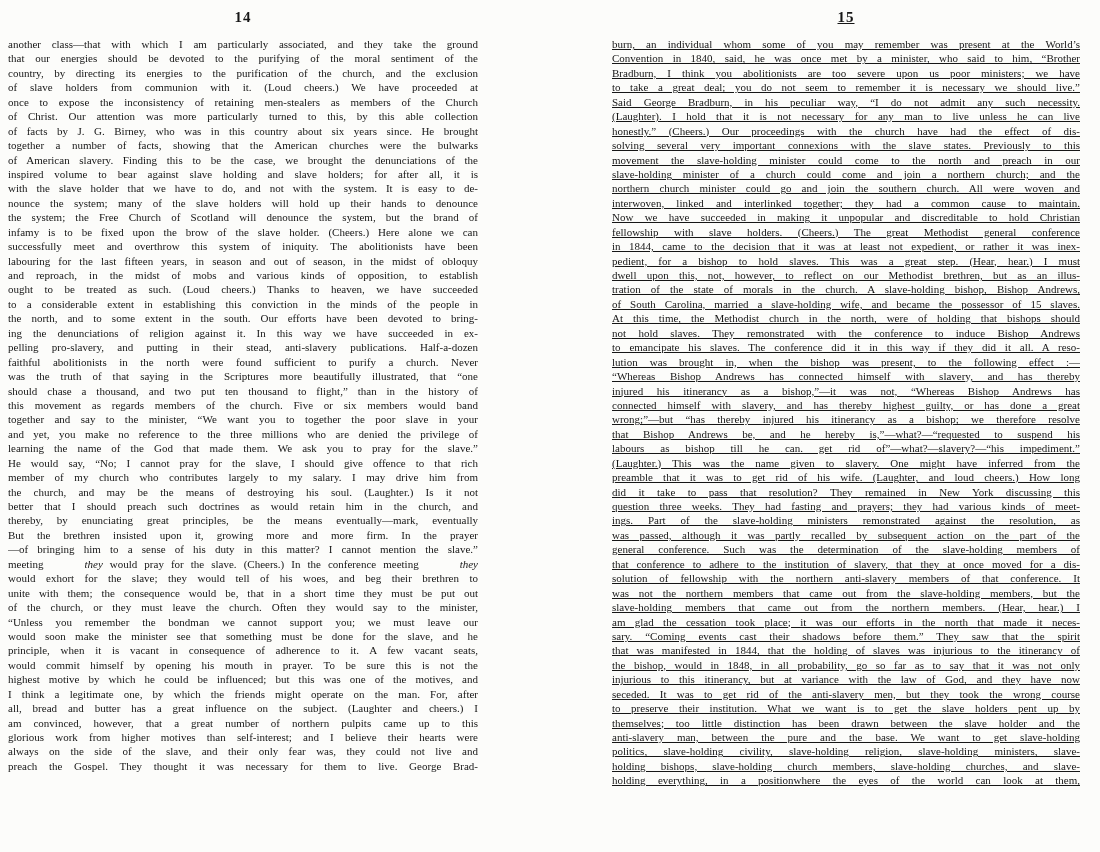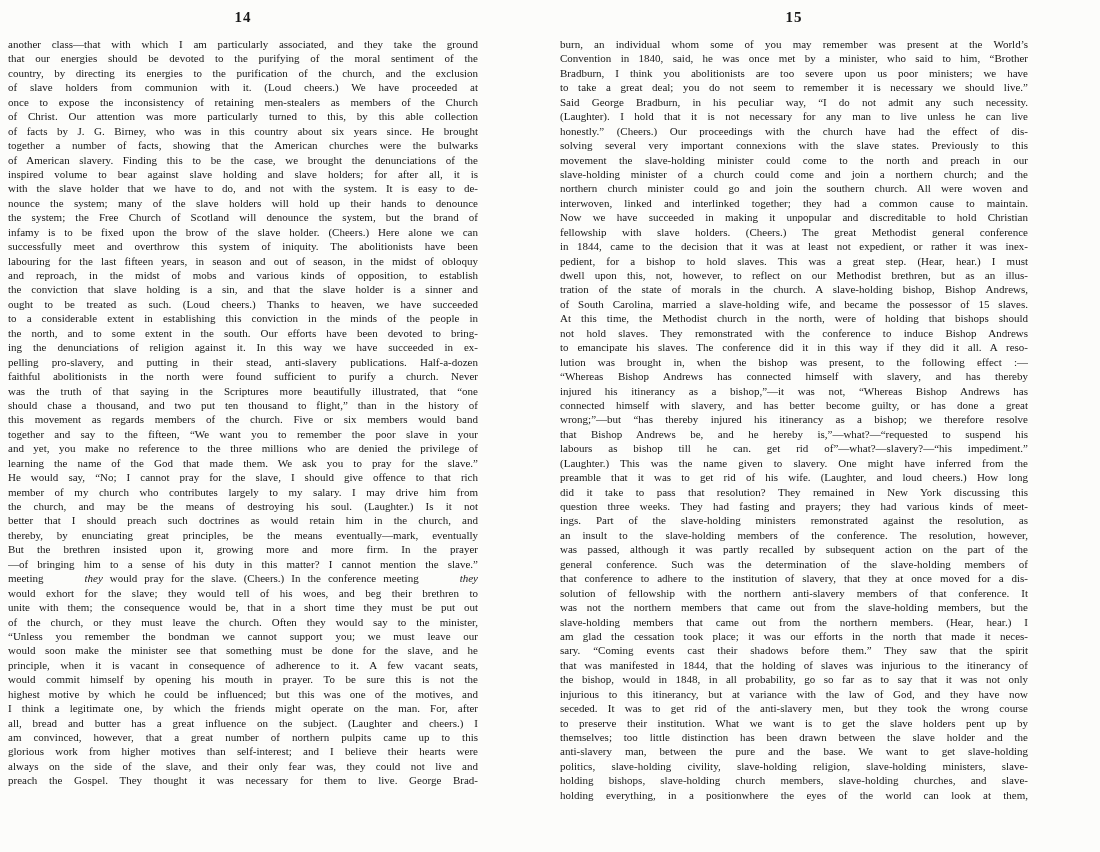--- a/index.html
+++ b/index.html
@@ -6,21 +6,21 @@
   body {
     width: 1100px; height: 852px;
     background: #fcfcfa;
     font-family: "Liberation Serif", "DejaVu Serif", serif;
     color: #161616;
     overflow: hidden;
   }
   .spread { position: relative; width: 1100px; height: 852px; border-radius: 17px; }
   .page { position: absolute; top: 0; }
   .page-left  { left: 8px;   width: 470px; }
-  .page-right { left: 560px; width: 468px; }
+  .page-right { left: 612px; width: 468px; text-decoration: underline; }
   .page-number {
     text-align: center;
     font-size: 15px;
     font-weight: bold;
     padding-top: 9px;
     height: 20px;
     letter-spacing: 1px;
   }
   .page-body { margin-top: 8px; }
   .line {
@@ -51,31 +51,30 @@
         <div class="line">together a number of facts, showing that the American churches were the bulwarks</div>
         <div class="line">of American slavery. Finding this to be the case, we brought the denunciations of the</div>
         <div class="line">inspired volume to bear against slave holding and slave holders; for after all, it is</div>
         <div class="line">with the slave holder that we have to do, and not with the system. It is easy to de-</div>
         <div class="line">nounce the system; many of the slave holders will hold up their hands to denounce</div>
         <div class="line">the system; the Free Church of Scotland will denounce the system, but the brand of</div>
         <div class="line">infamy is to be fixed upon the brow of the slave holder. (Cheers.) Here alone we can</div>
         <div class="line">successfully meet and overthrow this system of iniquity. The abolitionists have been</div>
         <div class="line">labouring for the last fifteen years, in season and out of season, in the midst of obloquy</div>
         <div class="line">and reproach, in the midst of mobs and various kinds of opposition, to establish</div>
-        <div class="line">the conviction that slave holding is a sin, and that the slave holder is a sinner and</div>
         <div class="line">ought to be treated as such. (Loud cheers.) Thanks to heaven, we have succeeded</div>
         <div class="line">to a considerable extent in establishing this conviction in the minds of the people in</div>
         <div class="line">the north, and to some extent in the south. Our efforts have been devoted to bring-</div>
         <div class="line">ing the denunciations of religion against it. In this way we have succeeded in ex-</div>
         <div class="line">pelling pro-slavery, and putting in their stead, anti-slavery publications. Half-a-dozen</div>
         <div class="line">faithful abolitionists in the north were found sufficient to purify a church. Never</div>
         <div class="line">was the truth of that saying in the Scriptures more beautifully illustrated, that “one</div>
         <div class="line">should chase a thousand, and two put ten thousand to flight,” than in the history of</div>
         <div class="line">this movement as regards members of the church. Five or six members would band</div>
-        <div class="line">together and say to the fifteen, “We want you to remember the poor slave in your</div>
+        <div class="line">together and say to the minister, “We want you to together the poor slave in your</div>
         <div class="line">and yet, you make no reference to the three millions who are denied the privilege of</div>
         <div class="line">learning the name of the God that made them. We ask you to pray for the slave.”</div>
         <div class="line">He would say, “No; I cannot pray for the slave, I should give offence to that rich</div>
         <div class="line">member of my church who contributes largely to my salary. I may drive him from</div>
         <div class="line">the church, and may be the means of destroying his soul. (Laughter.) Is it not</div>
         <div class="line">better that I should preach such doctrines as would retain him in the church, and</div>
         <div class="line">thereby, by enunciating great principles, be the means eventually—mark, eventually</div>
         <div class="line">But the brethren insisted upon it, growing more and more firm. In the prayer</div>
         <div class="line">—of bringing him to a sense of his duty in this matter? I cannot mention the slave.”</div>
         <div class="line">meeting <i>they</i> would pray for the slave. (Cheers.) In the conference meeting <i>they</i></div>
@@ -117,30 +116,29 @@
         <div class="line">pedient, for a bishop to hold slaves. This was a great step. (Hear, hear.) I must</div>
         <div class="line">dwell upon this, not, however, to reflect on our Methodist brethren, but as an illus-</div>
         <div class="line">tration of the state of morals in the church. A slave-holding bishop, Bishop Andrews,</div>
         <div class="line">of South Carolina, married a slave-holding wife, and became the possessor of 15 slaves.</div>
         <div class="line">At this time, the Methodist church in the north, were of holding that bishops should</div>
         <div class="line">not hold slaves. They remonstrated with the conference to induce Bishop Andrews</div>
         <div class="line">to emancipate his slaves. The conference did it in this way if they did it all. A reso-</div>
         <div class="line">lution was brought in, when the bishop was present, to the following effect :—</div>
         <div class="line">“Whereas Bishop Andrews has connected himself with slavery, and has thereby</div>
         <div class="line">injured his itinerancy as a bishop,”—it was not, “Whereas Bishop Andrews has</div>
-        <div class="line">connected himself with slavery, and has better become guilty, or has done a great</div>
+        <div class="line">connected himself with slavery, and has thereby highest guilty, or has done a great</div>
         <div class="line">wrong;”—but “has thereby injured his itinerancy as a bishop; we therefore resolve</div>
         <div class="line">that Bishop Andrews be, and he hereby is,”—what?—“requested to suspend his</div>
         <div class="line">labours as bishop till he can. get rid of”—what?—slavery?—“his impediment.”</div>
         <div class="line">(Laughter.) This was the name given to slavery. One might have inferred from the</div>
         <div class="line">preamble that it was to get rid of his wife. (Laughter, and loud cheers.) How long</div>
         <div class="line">did it take to pass that resolution? They remained in New York discussing this</div>
         <div class="line">question three weeks. They had fasting and prayers; they had various kinds of meet-</div>
         <div class="line">ings. Part of the slave-holding ministers remonstrated against the resolution, as</div>
-        <div class="line">an insult to the slave-holding members of the conference. The resolution, however,</div>
         <div class="line">was passed, although it was partly recalled by subsequent action on the part of the</div>
         <div class="line">general conference. Such was the determination of the slave-holding members of</div>
         <div class="line">that conference to adhere to the institution of slavery, that they at once moved for a dis-</div>
         <div class="line">solution of fellowship with the northern anti-slavery members of that conference. It</div>
         <div class="line">was not the northern members that came out from the slave-holding members, but the</div>
         <div class="line">slave-holding members that came out from the northern members. (Hear, hear.) I</div>
         <div class="line">am glad the cessation took place; it was our efforts in the north that made it neces-</div>
         <div class="line">sary. “Coming events cast their shadows before them.” They saw that the spirit</div>
         <div class="line">that was manifested in 1844, that the holding of slaves was injurious to the itinerancy of</div>
         <div class="line">the bishop, would in 1848, in all probability, go so far as to say that it was not only</div>

